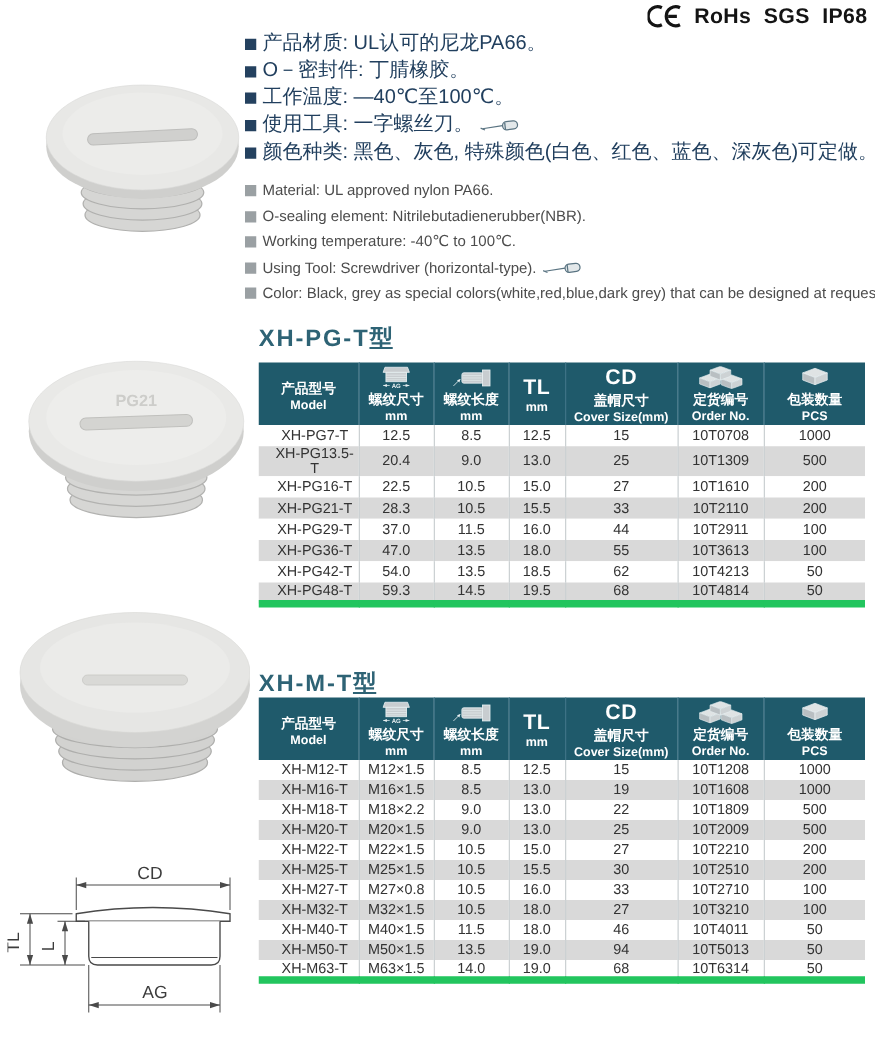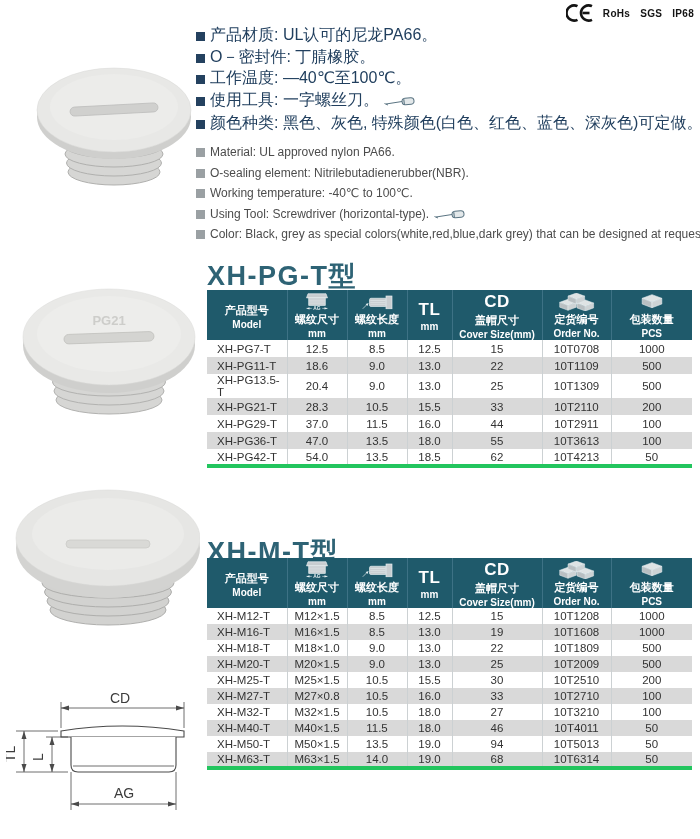--- a/index.html
+++ b/index.html
@@ -2,55 +2,55 @@
 <html><head>
 <meta charset="utf-8">
 <style>
   *{margin:0;padding:0;box-sizing:border-box}
   html,body{background:#fff}
   body{font-family:"Liberation Sans","DejaVu Sans",sans-serif}
   .page{position:relative;width:700px;height:839px;background:#ffffff;overflow:hidden}
 
   
   .logos{position:absolute;top:3px;right:6px;display:flex;align-items:center;gap:10px;
-         font-weight:bold;font-size:10px;color:#141414;letter-spacing:.3px}
+         font-weight:bold;font-size:17px;color:#141414;letter-spacing:.3px}
 
   
   .spec-list{position:absolute;list-style:none;left:196px}
   .spec-list li{white-space:nowrap}
   .spec-cn{top:28px;color:#213f5e;font-size:16px}
   .spec-cn li{margin-bottom:8.5px;line-height:13px}
   .spec-en{top:146px;color:#4c4c4c;font-size:12px}
   .spec-en li{margin-bottom:7.5px;line-height:13px}
   .bullet{display:inline-block;width:9px;height:9px;margin-right:5px;vertical-align:-1px}
   .spec-cn .bullet{background:#24415f}
   .spec-en .bullet{background:#9aa0a3}
   .tool-icon{vertical-align:-3px;margin-left:4px}
 
   
-  .section-title{position:absolute;left:207px;font-size:27px;font-weight:600;
+  .section-title{position:absolute;left:207px;font-size:19px;font-weight:600;
                  color:#2e6375;letter-spacing:1.5px}
 
   
   .spec-table{position:absolute;left:207px;width:485px;border-collapse:collapse;
-              table-layout:fixed;border-bottom:4px solid #22c55e}
+              table-layout:fixed;border-bottom:6px solid #22c55e}
   .spec-table thead tr{height:50px}
   .spec-table th{background:#1f5a6b;color:#fff;vertical-align:top;padding-top:3px;
                  border-right:1px solid #3d7285;font-weight:bold}
   .spec-table th:last-child{border-right:none}
   .th-stack{display:flex;flex-direction:column;align-items:center;justify-content:center;
             height:46px;gap:1px}
   .th-cn{font-size:11px}
   .th-en{font-size:10px}
   .th-unit{font-size:10px}
   .th-abbr{font-size:17px;letter-spacing:.5px}
   .spec-table td{font-size:11.5px;color:#333;text-align:center;
                  border-right:1px solid #ccd1d3;padding:0;background:#fff}
   .spec-table td:last-child{border-right:none}
-  .spec-table td:first-child{text-align:left;padding-left:10px}
+  .spec-table td:first-child{text-align:center;padding-left:10px}
   .spec-table tbody tr:nth-child(even) td{background:#d9d9d9}
   .t1 tbody tr{height:17px}
   .t2 tbody tr{height:16px}
 
   
   .photo{position:absolute}
   .drawing{position:absolute;left:6px;top:686px}
 </style>
 </head>
 <body>
@@ -262,38 +262,38 @@
         <tr>
           <td>XH-PG7-T</td>
           <td>12.5</td>
           <td>8.5</td>
           <td>12.5</td>
           <td>15</td>
           <td>10T0708</td>
           <td>1000</td>
         </tr>
         <tr>
-          <td>XH-PG11-T</td>
-          <td>18.6</td>
-          <td>9.0</td>
-          <td>13.0</td>
-          <td>22</td>
-          <td>10T1109</td>
-          <td>500</td>
-        </tr>
-        <tr>
           <td>XH-PG13.5-T</td>
           <td>20.4</td>
           <td>9.0</td>
           <td>13.0</td>
           <td>25</td>
           <td>10T1309</td>
           <td>500</td>
         </tr>
         <tr>
+          <td>XH-PG16-T</td>
+          <td>22.5</td>
+          <td>10.5</td>
+          <td>15.0</td>
+          <td>27</td>
+          <td>10T1610</td>
+          <td>200</td>
+        </tr>
+        <tr>
           <td>XH-PG21-T</td>
           <td>28.3</td>
           <td>10.5</td>
           <td>15.5</td>
           <td>33</td>
           <td>10T2110</td>
           <td>200</td>
         </tr>
         <tr>
           <td>XH-PG29-T</td>
@@ -313,20 +313,29 @@
           <td>10T3613</td>
           <td>100</td>
         </tr>
         <tr>
           <td>XH-PG42-T</td>
           <td>54.0</td>
           <td>13.5</td>
           <td>18.5</td>
           <td>62</td>
           <td>10T4213</td>
+          <td>50</td>
+        </tr>
+        <tr>
+          <td>XH-PG48-T</td>
+          <td>59.3</td>
+          <td>14.5</td>
+          <td>19.5</td>
+          <td>68</td>
+          <td>10T4814</td>
           <td>50</td>
         </tr>
       </tbody>
   </table>
 
   <div class="section-title" style="top:534px">XH-M-T型</div>
 
   <table class="spec-table t2" style="top:558px">
     <colgroup>
         <col style="width:80px">
@@ -455,35 +464,44 @@
           <td>XH-M16-T</td>
           <td>M16×1.5</td>
           <td>8.5</td>
           <td>13.0</td>
           <td>19</td>
           <td>10T1608</td>
           <td>1000</td>
         </tr>
         <tr>
           <td>XH-M18-T</td>
-          <td>M18×1.0</td>
+          <td>M18×2.2</td>
           <td>9.0</td>
           <td>13.0</td>
           <td>22</td>
           <td>10T1809</td>
           <td>500</td>
         </tr>
         <tr>
           <td>XH-M20-T</td>
           <td>M20×1.5</td>
           <td>9.0</td>
           <td>13.0</td>
           <td>25</td>
           <td>10T2009</td>
           <td>500</td>
+        </tr>
+        <tr>
+          <td>XH-M22-T</td>
+          <td>M22×1.5</td>
+          <td>10.5</td>
+          <td>15.0</td>
+          <td>27</td>
+          <td>10T2210</td>
+          <td>200</td>
         </tr>
         <tr>
           <td>XH-M25-T</td>
           <td>M25×1.5</td>
           <td>10.5</td>
           <td>15.5</td>
           <td>30</td>
           <td>10T2510</td>
           <td>200</td>
         </tr>

